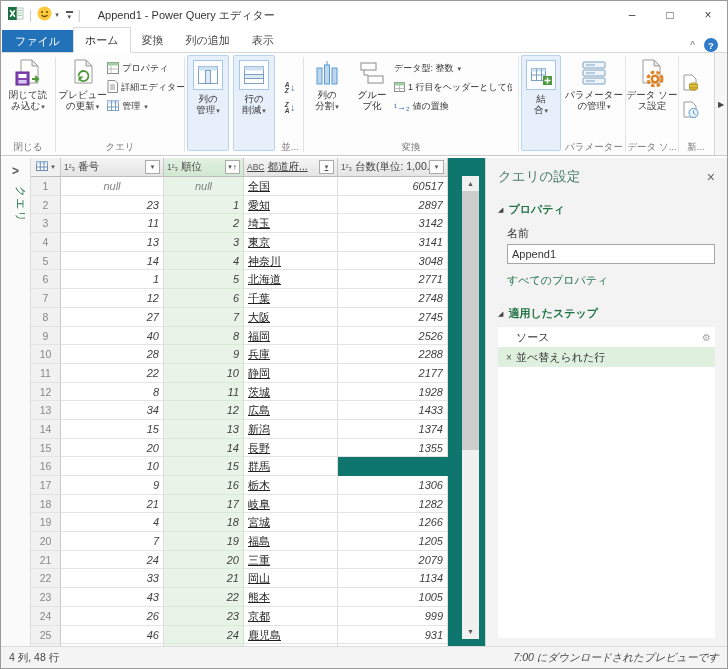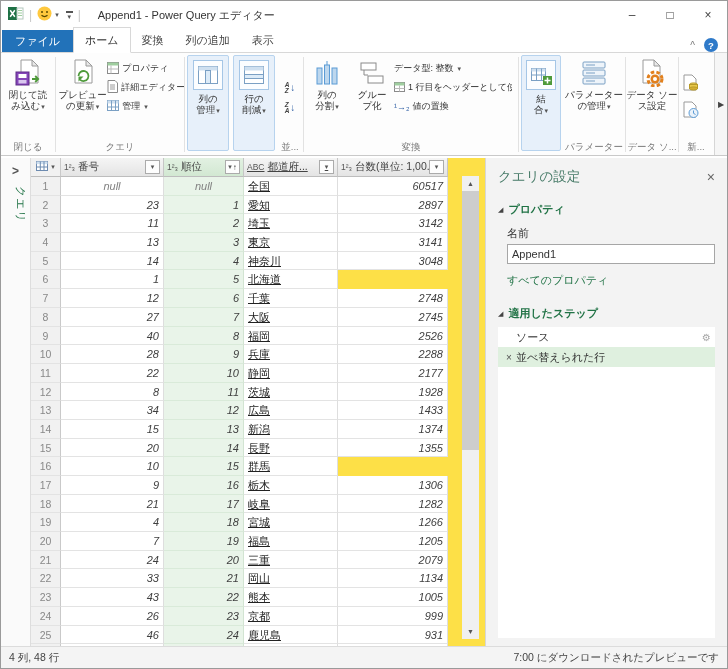--- a/index.html
+++ b/index.html
@@ -49,21 +49,21 @@
   .azarrow{font-size:10px;color:#2f5fa5;line-height:10px;}
   .rvico{font-size:9px;color:#2f5fa5;}
   .roverflow{margin-left:auto;width:13px;border-left:1px solid #d6d6d6;background:#f6f6f6;
     display:flex;align-items:center;justify-content:center;font-size:8px;color:#444;flex-shrink:0;}
   
   .main{position:absolute;top:157px;left:0;right:0;bottom:22px;display:flex;background:#fff;}
   .qstrip{width:30px;border-right:1px solid #ddd;background:#fafafa;position:relative;flex-shrink:0;}
   .qexpand{display:block;text-align:center;font-size:12px;font-weight:bold;color:#555;padding-top:6px;}
   .qvert{position:absolute;top:28px;left:3px;font-size:11px;color:#217346;transform:rotate(90deg);
     transform-origin:12px 12px;white-space:nowrap;letter-spacing:1px;}
-  .gridregion{flex:1;position:relative;overflow:hidden;background:#fde047;}
+  .gridregion{flex:1;position:relative;overflow:hidden;background:#0f766e;}
   
   .ghead{display:flex;height:19px;}
   .gc{border-right:1px solid #dedede;border-bottom:1px solid #e3e3e3;overflow:hidden;white-space:nowrap;}
   .ghc{background:linear-gradient(#f5f5f5,#e4e4e4);border-right:1px solid #c6c6c6;border-bottom:1px solid #bdbdbd;
     display:flex;align-items:center;font-size:10.5px;color:#444;padding:0 3px;}
   .ghc.mint{background:linear-gradient(#e2f1e2,#d2e8d2);}
   .corner{justify-content:center;gap:2px;}
   .gnum{width:30px;background:#f1f1f1;border-right:1px solid #c9c9c9;color:#888;font-size:10.5px;
     text-align:center;line-height:18.7px;}
   .c0{width:103px;} .c1{width:80px;} .c2{width:94px;text-decoration:underline;} .c3{width:110px;}
@@ -99,21 +99,21 @@
   .plink{font-size:11px;color:#217346;margin:9px 0 14px 9px;display:inline-block;text-decoration:none;}
   .steps-list{flex:1;background:#fff;margin-top:6px;overflow:hidden;}
   .step{display:flex;align-items:center;height:20px;font-size:11px;color:#333;padding:0 4px;}
   .step.sel{background:#dff0df;}
   .step-x{width:14px;font-size:10px;color:#555;text-align:center;flex-shrink:0;}
   .step-gear{margin-left:auto;font-size:10px;color:#a7a7a7;}
   
   .statusbar{position:absolute;left:0;right:0;bottom:0;height:22px;background:#f4f4f4;
     border-top:1px solid #dcdcdc;display:flex;align-items:center;font-size:10.5px;color:#444;
     padding:0 8px;}
-  .stright{margin-left:auto;}
+  .stright{margin-left:auto;font-style:italic;}
 </style>
 </head>
 <body>
 
 <div class="window">
 
   <div class="titlebar">
     <span>
       <svg width="16" height="15" viewBox="0 0 16 15">
           <rect x="0" y="1" width="9" height="13" fill="#1e7145"></rect>
@@ -491,20 +491,21 @@
             <div class="gc dc c0 ra">14</div>
             <div class="gc dc c1 mint ra">4</div>
             <div class="gc dc c2 la">神奈川</div>
             <div class="gc dc c3 ra">3048</div>
           </div>
           <div class="grow">
             <div class="gc gnum">6</div>
             <div class="gc dc c0 ra">1</div>
             <div class="gc dc c1 mint ra">5</div>
             <div class="gc dc c2 la">北海道</div>
+            <div class="gc dc c3 ra">2771</div>
           </div>
           <div class="grow">
             <div class="gc gnum">7</div>
             <div class="gc dc c0 ra">12</div>
             <div class="gc dc c1 mint ra">6</div>
             <div class="gc dc c2 la">千葉</div>
             <div class="gc dc c3 ra">2748</div>
           </div>
           <div class="grow">
             <div class="gc gnum">8</div>

